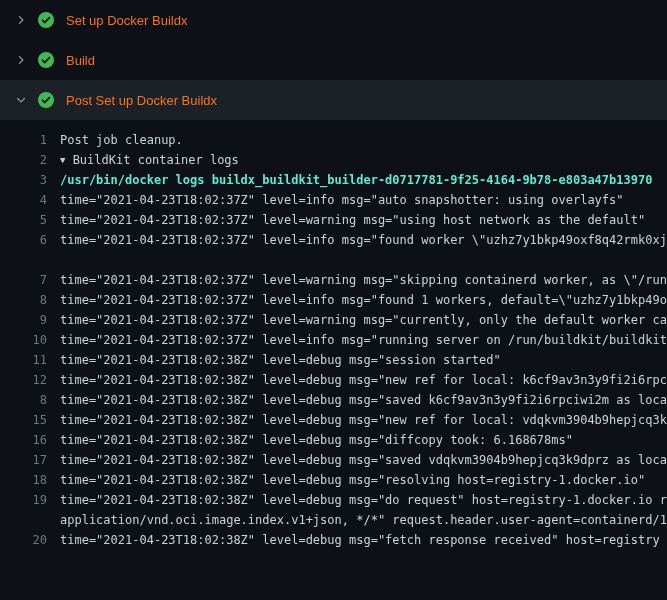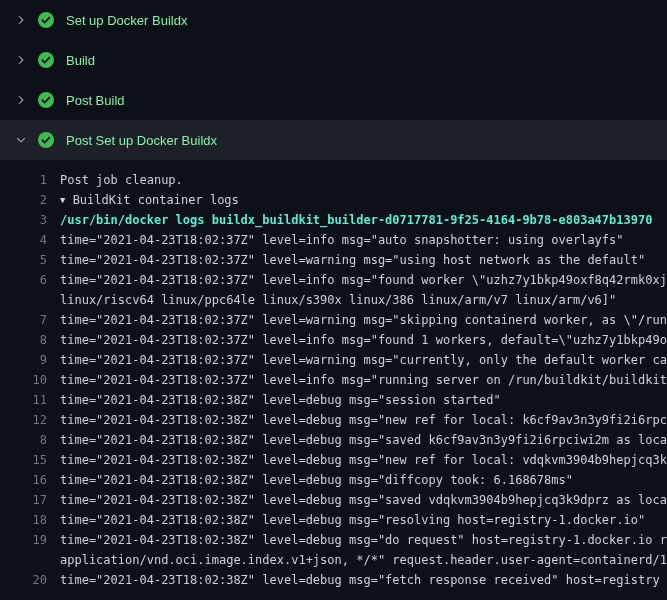--- a/index.html
+++ b/index.html
@@ -9,21 +9,21 @@
     background:#0d1117;
     font-family:"Liberation Sans", sans-serif;
   }
   .step {
     height:40px; display:flex; align-items:center;
     padding:0 13px; cursor:pointer;
   }
   .step.expanded { background:#1c2128; }
   .chev { width:16px; height:16px; display:flex; align-items:center; justify-content:center; margin-right:9px; flex:0 0 16px; }
   .check { width:16px; height:16px; display:flex; align-items:center; justify-content:center; margin-right:12px; flex:0 0 16px; }
-  .step-label { color:#86efac; font-size:13px; }
+  .step-label { color:#f97316; font-size:13px; }
   .log {
     padding-top:10px;
     font-family:"DejaVu Sans Mono","Liberation Mono",monospace;
     font-size:12px; color:#c9d1d9;
   }
   .log-line {
     height:20px; line-height:20px;
     display:flex; white-space:pre; overflow:hidden;
   }
   .num { flex:0 0 47px; text-align:right; color:#6e7681; cursor:pointer; }
@@ -60,34 +60,20 @@
     </span>
     <span class="check">
       <svg width="16" height="16" viewBox="0 0 16 16">
           <circle cx="8" cy="8" r="8" fill="#3fb950"></circle>
           <path d="M4.6 8.3l2.2 2.2 4.6-4.8" stroke="#0d1117" stroke-width="1.8" fill="none" stroke-linecap="round" stroke-linejoin="round"></path>
         </svg>
     </span>
     <span class="step-label">Build</span>
   </div>
 
-  <div class="step">
-    <span class="chev">
-      <svg width="12" height="12" viewBox="0 0 16 16">
-          <path d="M6 3.5l4.5 4.5L6 12.5" stroke="#8b949e" stroke-width="1.8" fill="none" stroke-linecap="round" stroke-linejoin="round"></path>
-        </svg>
-    </span>
-    <span class="check">
-      <svg width="16" height="16" viewBox="0 0 16 16">
-          <circle cx="8" cy="8" r="8" fill="#3fb950"></circle>
-          <path d="M4.6 8.3l2.2 2.2 4.6-4.8" stroke="#0d1117" stroke-width="1.8" fill="none" stroke-linecap="round" stroke-linejoin="round"></path>
-        </svg>
-    </span>
-    <span class="step-label">Post Build</span>
-  </div>
 
   <div class="step expanded">
     <span class="chev">
       <svg width="12" height="12" viewBox="0 0 16 16">
           <path d="M3.5 6l4.5 4.5L12.5 6" stroke="#8b949e" stroke-width="1.8" fill="none" stroke-linecap="round" stroke-linejoin="round"></path>
         </svg>
     </span>
     <span class="check">
       <svg width="16" height="16" viewBox="0 0 16 16">
           <circle cx="8" cy="8" r="8" fill="#3fb950"></circle>
@@ -97,21 +83,21 @@
     <span class="step-label">Post Set up Docker Buildx</span>
   </div>
 
   <div class="log">
       <div class="log-line"><span class="num">1</span><span class="txt">Post job cleanup.</span></div>
       <div class="log-line grp"><span class="num">2</span><span class="txt"><span class="tri">▼</span> BuildKit container logs</span></div>
       <div class="log-line cmd"><span class="num">3</span><span class="txt">/usr/bin/docker logs buildx_buildkit_builder-d0717781-9f25-4164-9b78-e803a47b13970</span></div>
       <div class="log-line"><span class="num">4</span><span class="txt">time="2021-04-23T18:02:37Z" level=info msg="auto snapshotter: using overlayfs"</span></div>
       <div class="log-line"><span class="num">5</span><span class="txt">time="2021-04-23T18:02:37Z" level=warning msg="using host network as the default"</span></div>
       <div class="log-line"><span class="num">6</span><span class="txt">time="2021-04-23T18:02:37Z" level=info msg="found worker \"uzhz7y1bkp49oxf8q42rmk0xj</span></div>
-      <div class="log-line"><span class="num"></span><span class="txt">linux/riscv64 linux/ppc64le linux/s390x linux/386 linux/arm/v7 linux/arm/v6]"</span></div>
+      <div class="log-line"><span class="num"></span></div>
       <div class="log-line"><span class="num">7</span><span class="txt">time="2021-04-23T18:02:37Z" level=warning msg="skipping containerd worker, as \"/run</span></div>
       <div class="log-line"><span class="num">8</span><span class="txt">time="2021-04-23T18:02:37Z" level=info msg="found 1 workers, default=\"uzhz7y1bkp49o</span></div>
       <div class="log-line"><span class="num">9</span><span class="txt">time="2021-04-23T18:02:37Z" level=warning msg="currently, only the default worker ca</span></div>
       <div class="log-line"><span class="num">10</span><span class="txt">time="2021-04-23T18:02:37Z" level=info msg="running server on /run/buildkit/buildkit</span></div>
       <div class="log-line"><span class="num">11</span><span class="txt">time="2021-04-23T18:02:38Z" level=debug msg="session started"</span></div>
       <div class="log-line"><span class="num">12</span><span class="txt">time="2021-04-23T18:02:38Z" level=debug msg="new ref for local: k6cf9av3n3y9fi2i6rpc</span></div>
       <div class="log-line"><span class="num">8</span><span class="txt">time="2021-04-23T18:02:38Z" level=debug msg="saved k6cf9av3n3y9fi2i6rpciwi2m as loca</span></div>
       <div class="log-line"><span class="num">15</span><span class="txt">time="2021-04-23T18:02:38Z" level=debug msg="new ref for local: vdqkvm3904b9hepjcq3k</span></div>
       <div class="log-line"><span class="num">16</span><span class="txt">time="2021-04-23T18:02:38Z" level=debug msg="diffcopy took: 6.168678ms"</span></div>
       <div class="log-line"><span class="num">17</span><span class="txt">time="2021-04-23T18:02:38Z" level=debug msg="saved vdqkvm3904b9hepjcq3k9dprz as loca</span></div>

